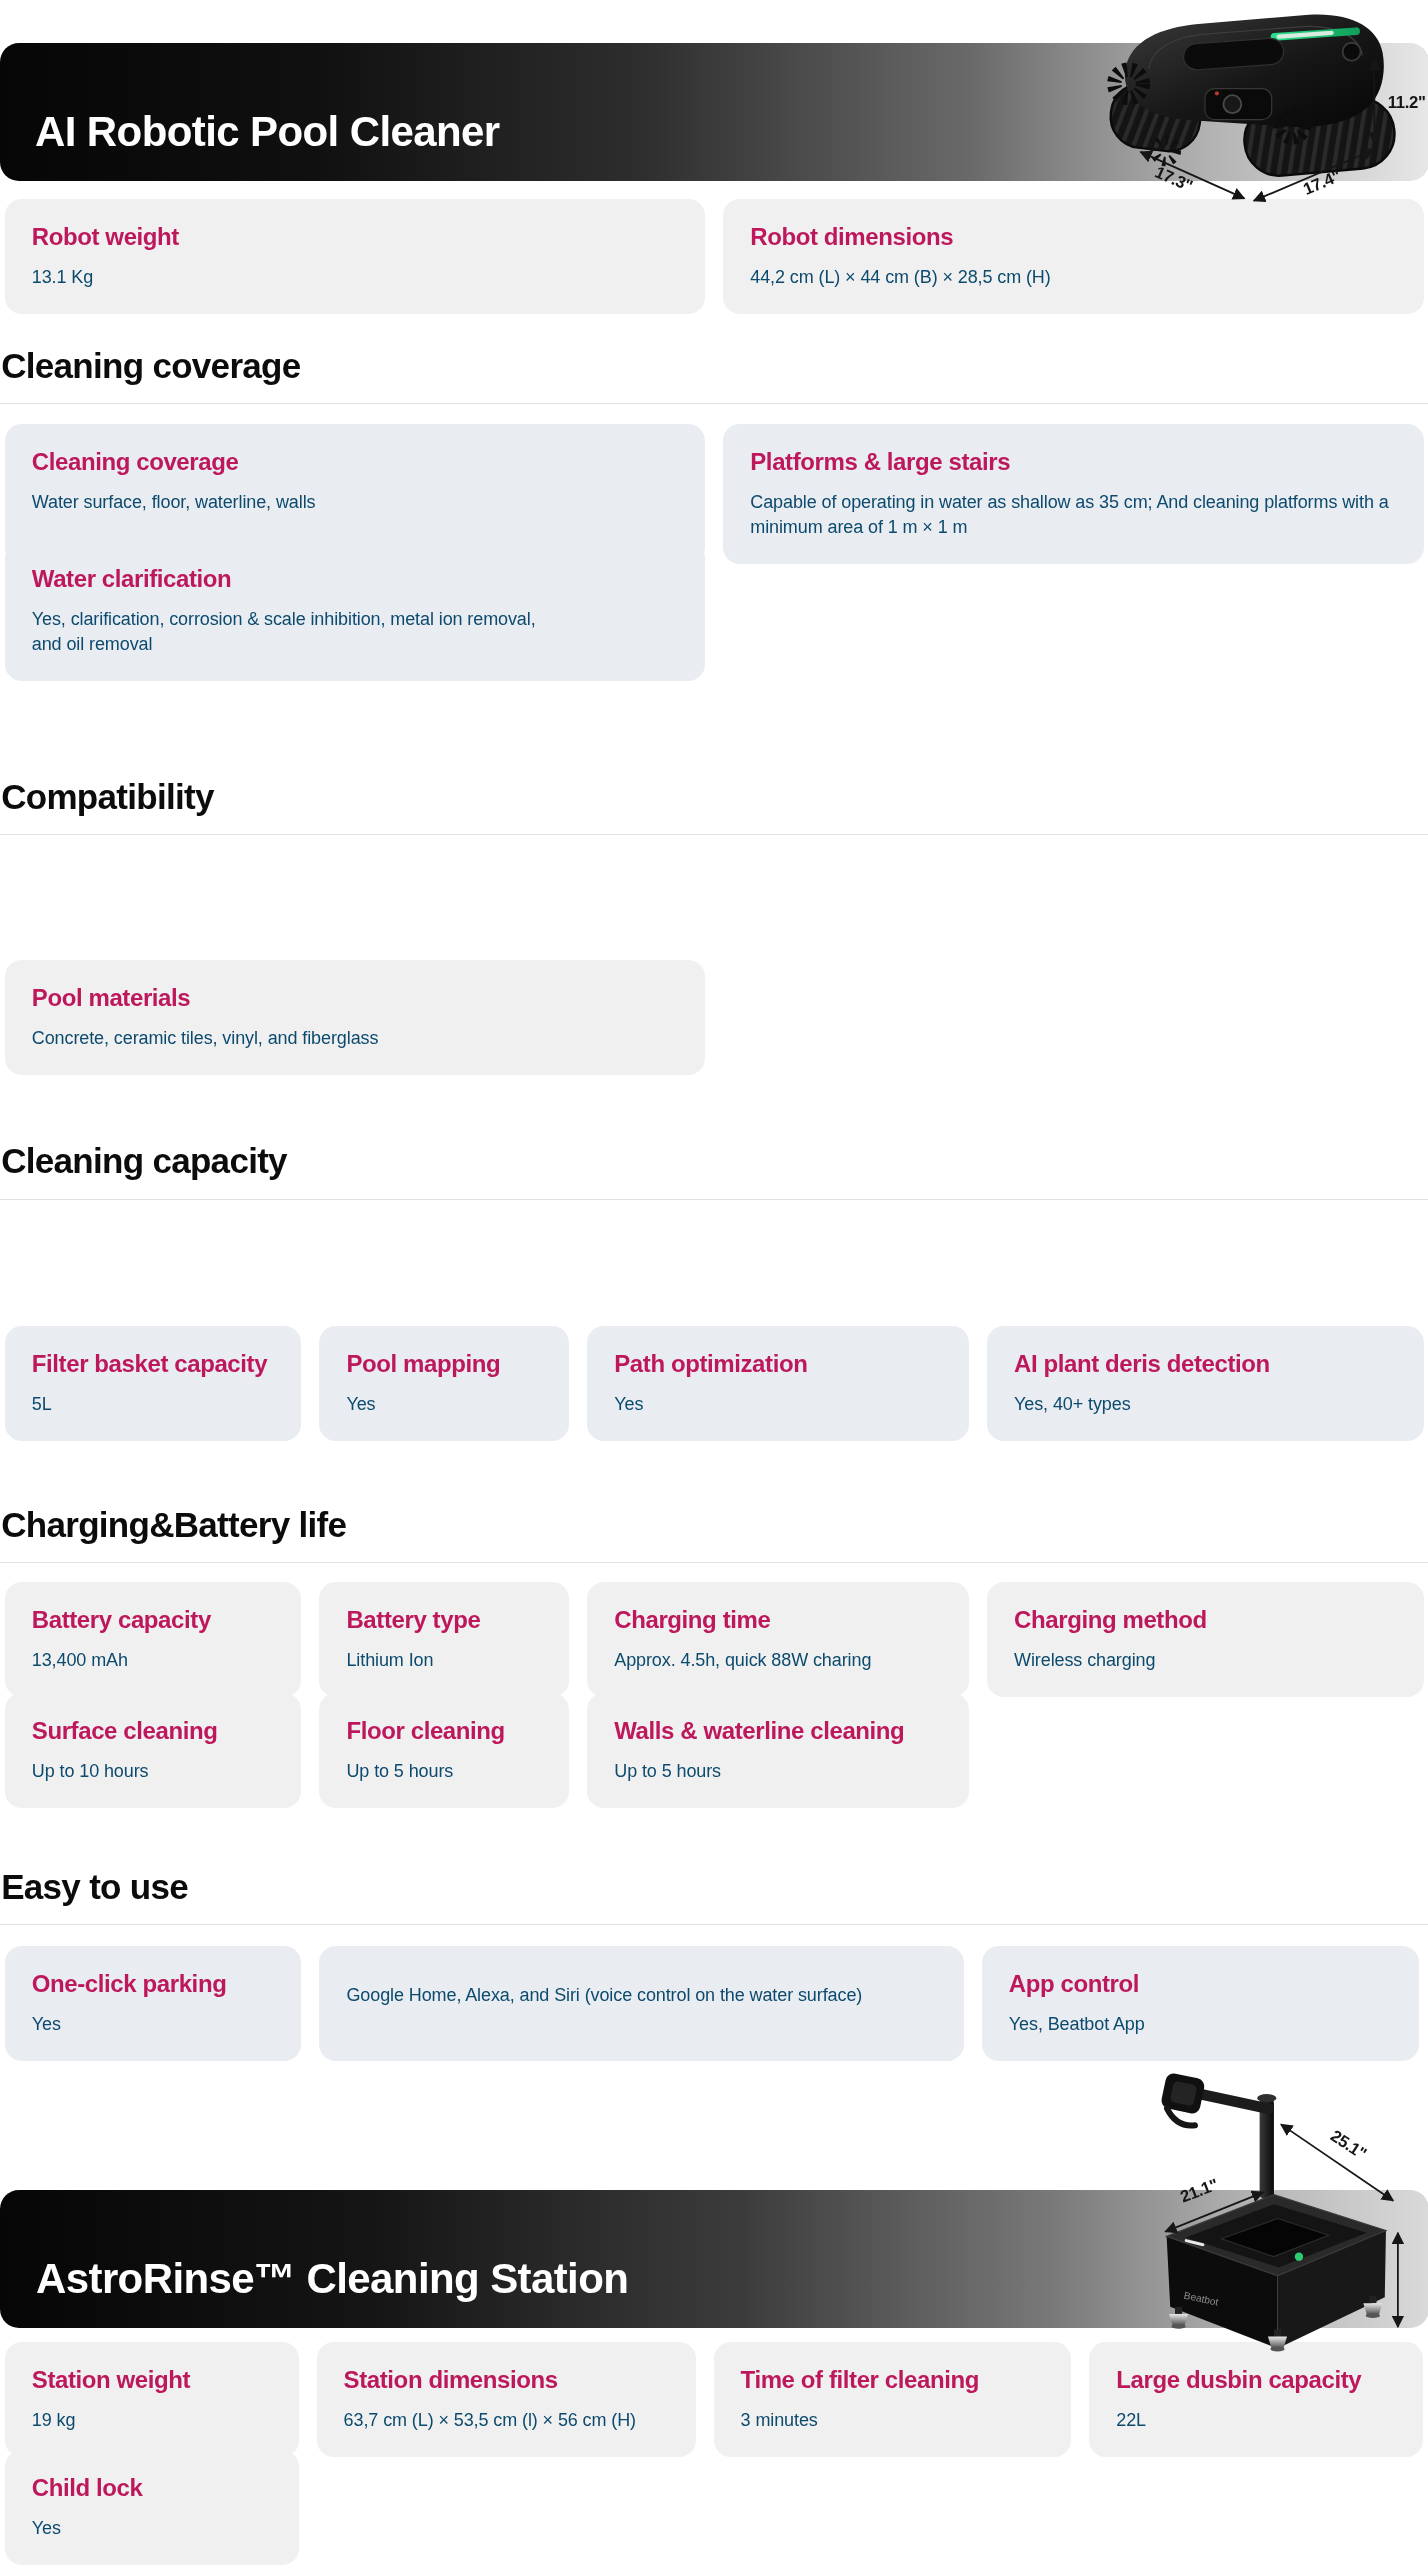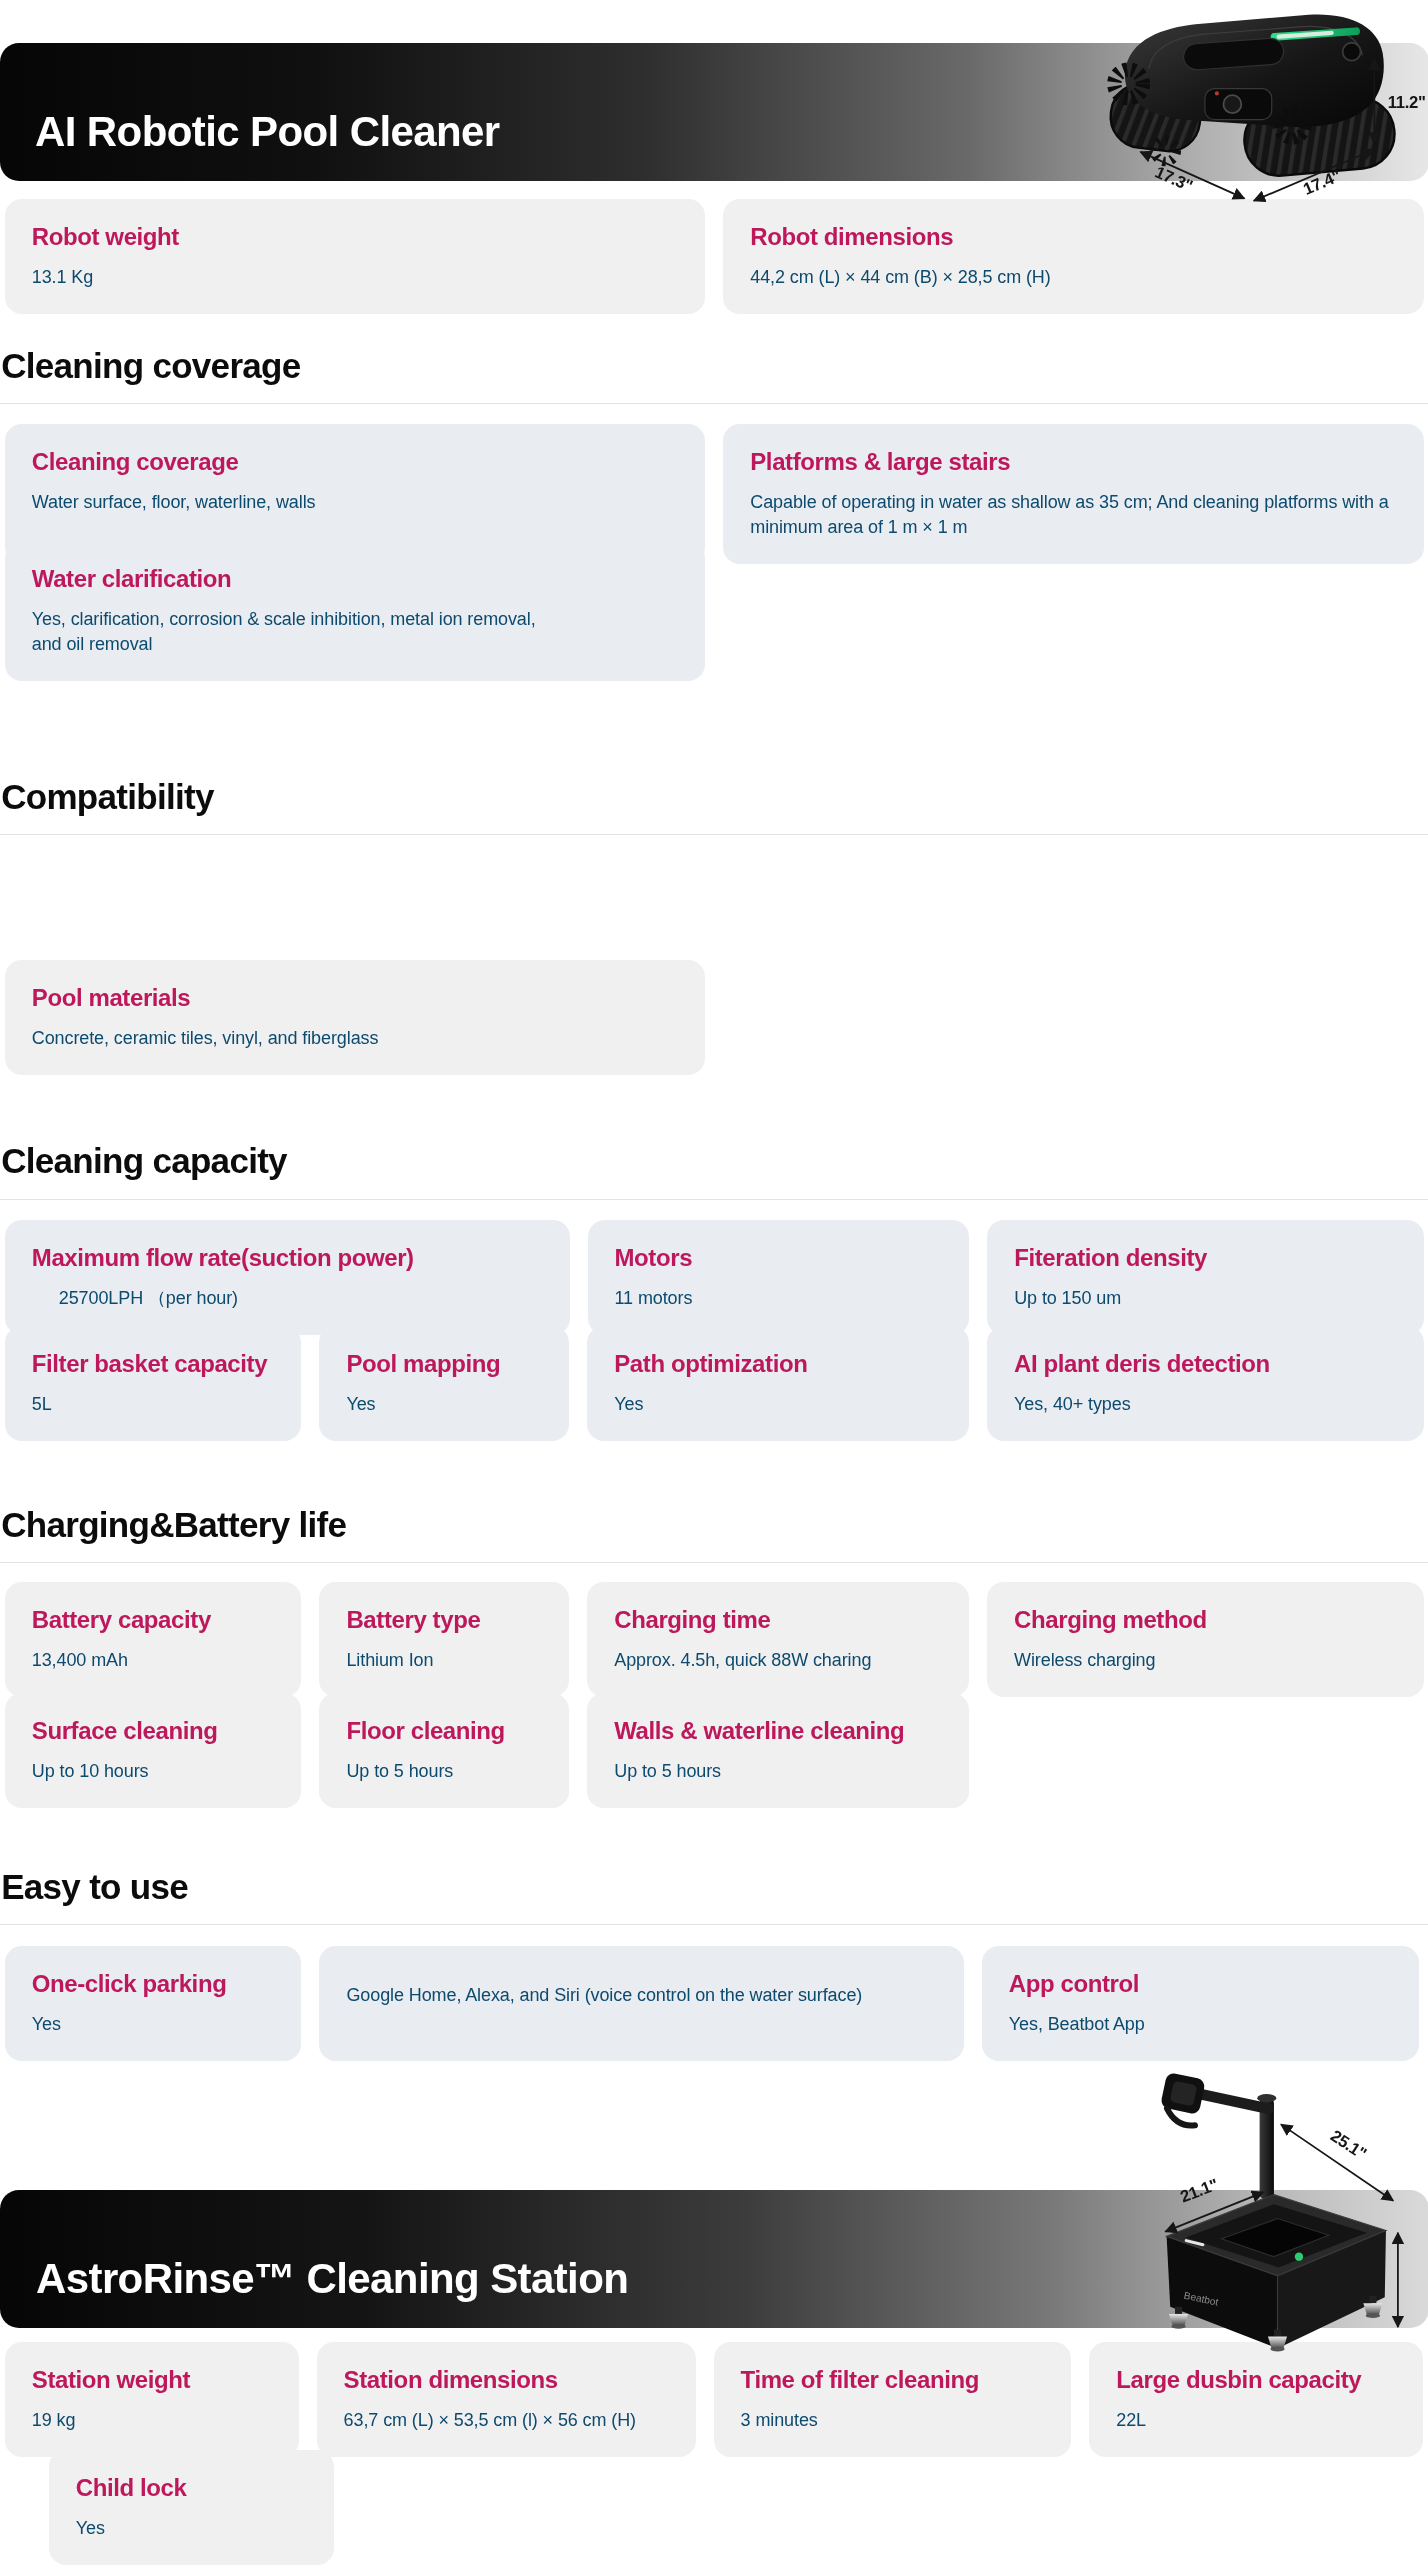--- a/index.html
+++ b/index.html
@@ -127,34 +127,20 @@
   <div class="divider" style="top:834px;"></div>
   <div class="row" style="top:960px;">
     <div class="card w-g">
       <div class="label">Pool materials</div>
       <div class="value">Concrete, ceramic tiles, vinyl, and fiberglass</div>
     </div>
   </div>
 
   <h2 class="section-heading" style="top:1141px;">Cleaning capacity</h2>
   <div class="divider" style="top:1199px;"></div>
-  <div class="row" style="top:1220px;">
-    <div class="card tint w-e">
-      <div class="label">Maximum flow rate(suction power)</div>
-      <div class="value value-indent">25700LPH （per hour)</div>
-    </div>
-    <div class="card tint w-c">
-      <div class="label">Motors</div>
-      <div class="value">11 motors</div>
-    </div>
-    <div class="card tint w-d">
-      <div class="label">Fiteration density</div>
-      <div class="value">Up to 150 um</div>
-    </div>
-  </div>
   <div class="row" style="top:1326px;">
     <div class="card tint w-a">
       <div class="label">Filter basket capacity</div>
       <div class="value">5L</div>
     </div>
     <div class="card tint w-b">
       <div class="label">Pool mapping</div>
       <div class="value">Yes</div>
     </div>
     <div class="card tint w-c">
@@ -291,21 +277,21 @@
     </div>
     <div class="card w-i">
       <div class="label">Time of filter cleaning</div>
       <div class="value">3 minutes</div>
     </div>
     <div class="card w-j">
       <div class="label">Large dusbin capacity</div>
       <div class="value">22L</div>
     </div>
   </div>
-  <div class="row" style="top:2450px;margin-left:44px;">
+  <div class="row" style="top:2450px;">
     <div class="card w-k">
       <div class="label">Child lock</div>
       <div class="value">Yes</div>
     </div>
   </div>
 
 </div>
 
 
 </body></html>

